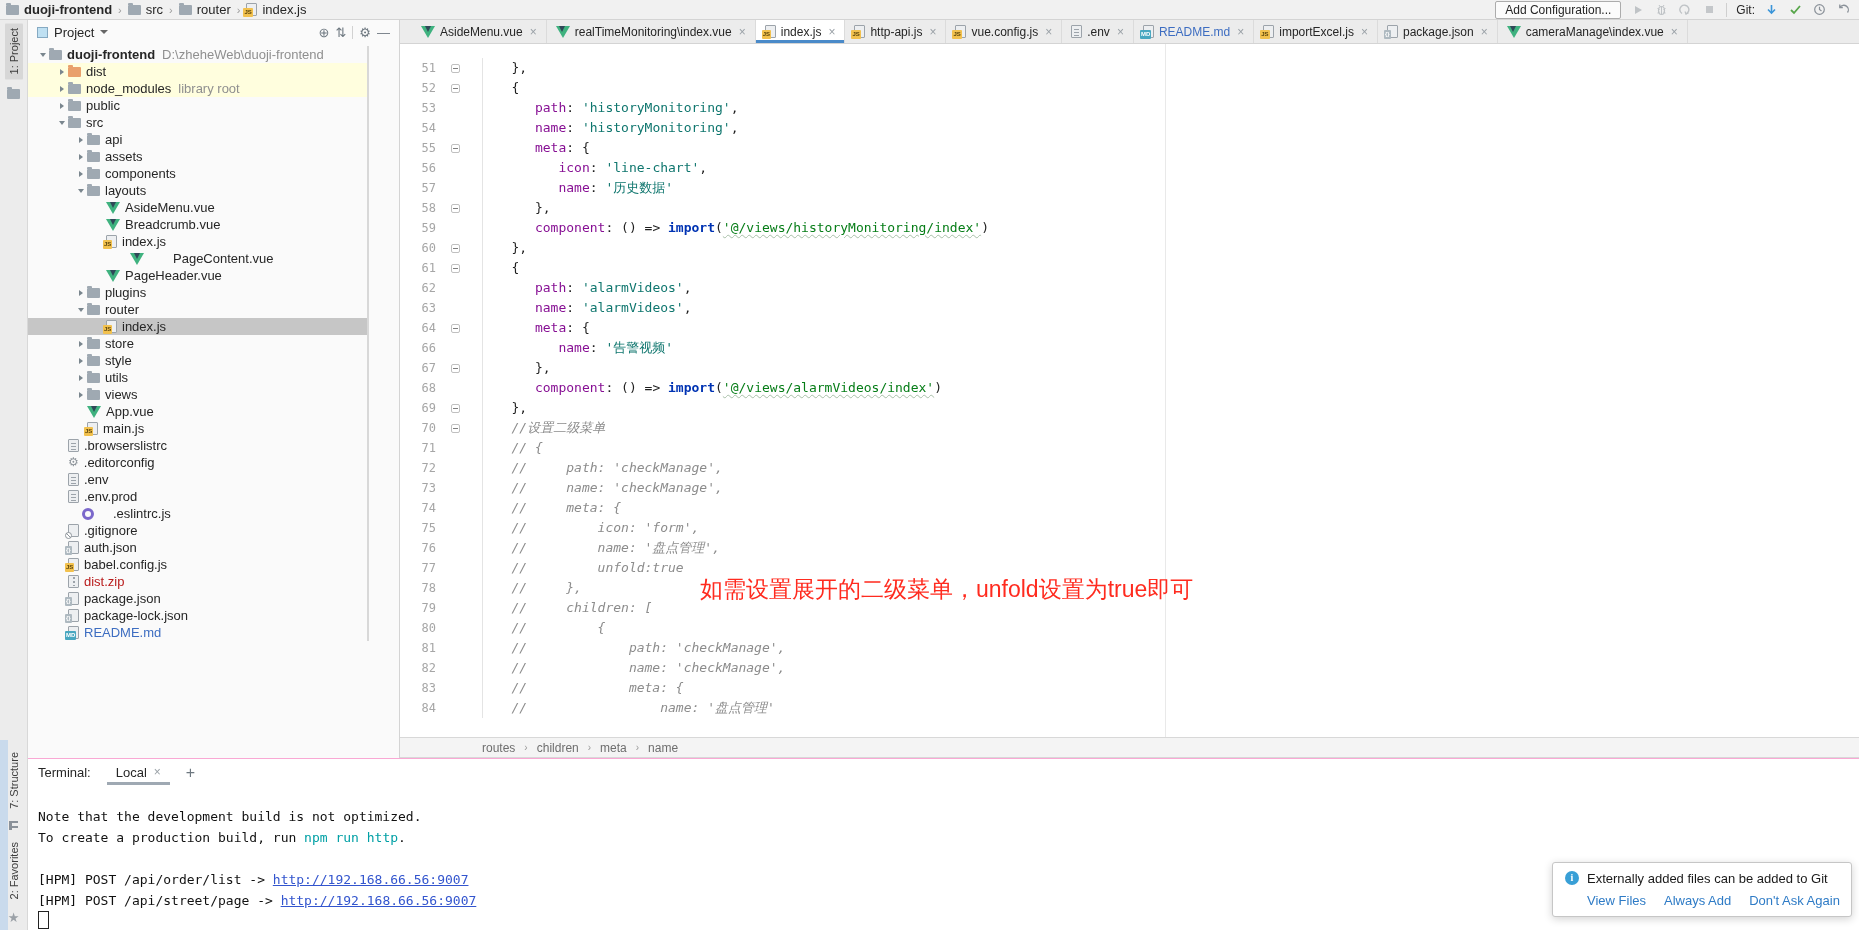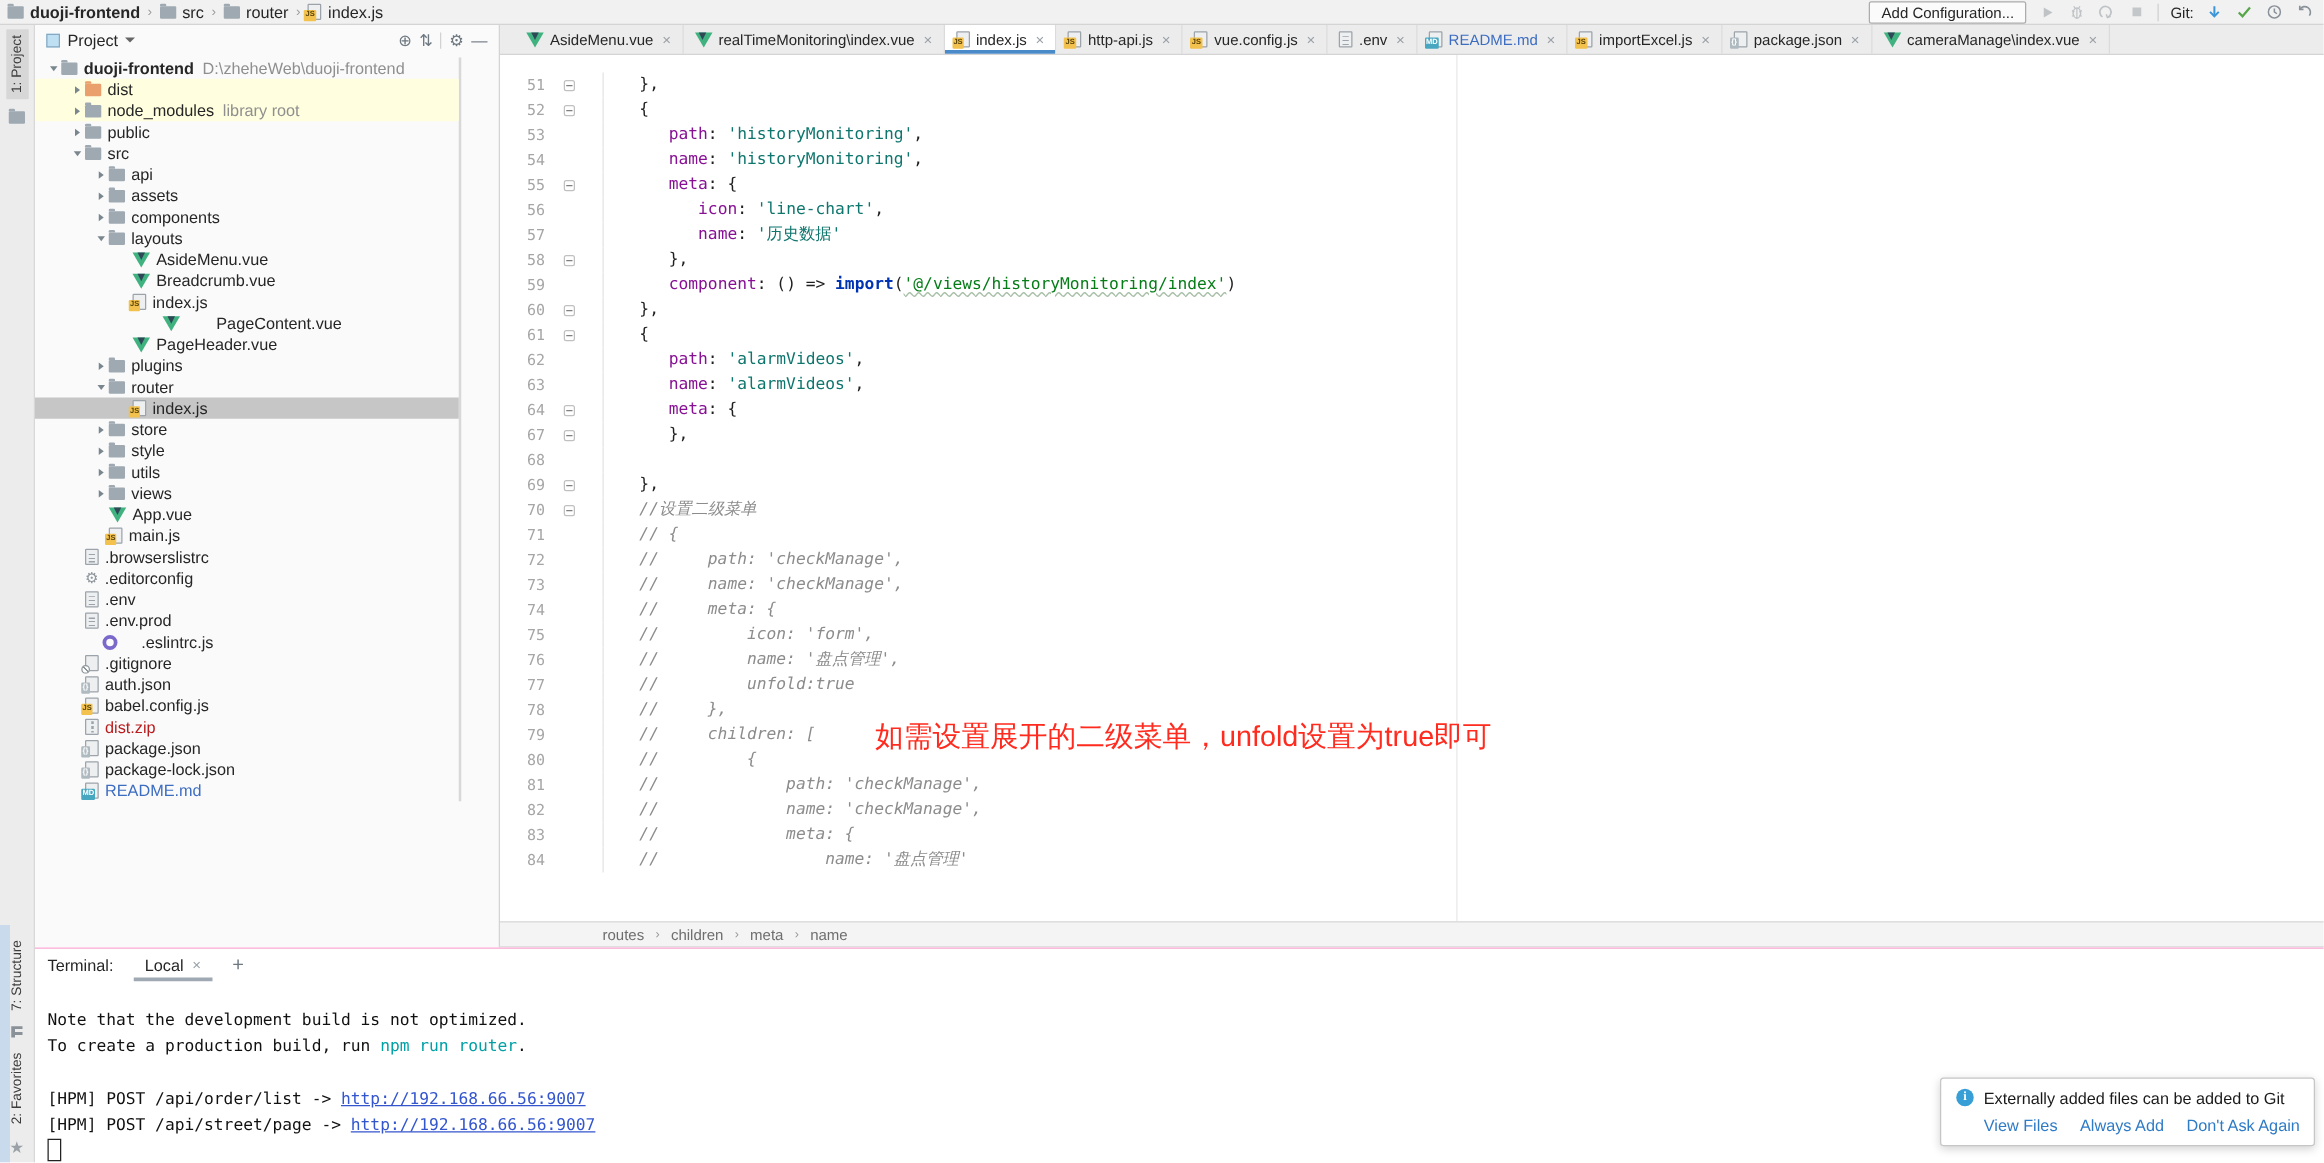--- a/index.html
+++ b/index.html
@@ -594,29 +594,36 @@
       </div>
       <div class="cline">
         <div class="gut">
           <span class="lnum">64</span>
           <span class="fold"></span>
         </div>
         <div class="ctext"><span class="tk-p">      </span><span class="tk-k">meta</span><span class="tk-p">: {</span></div>
       </div>
       <div class="cline">
         <div class="gut">
+          <span class="lnum">66</span>
+        </div>
+        <div class="ctext"><span class="tk-p">         </span><span class="tk-k">name</span><span class="tk-p">: </span><span class="tk-s">'告警视频'</span></div>
+      </div>
+      <div class="cline">
+        <div class="gut">
           <span class="lnum">67</span>
           <span class="fold"></span>
         </div>
         <div class="ctext"><span class="tk-p">      },</span></div>
       </div>
       <div class="cline">
         <div class="gut">
           <span class="lnum">68</span>
         </div>
+        <div class="ctext"><span class="tk-p">      </span><span class="tk-k">component</span><span class="tk-p">: () =&gt; </span><span class="tk-kw">import</span><span class="tk-p">(</span><span class="tk-su">'@/views/alarmVideos/index'</span><span class="tk-p">)</span></div>
       </div>
       <div class="cline">
         <div class="gut">
           <span class="lnum">69</span>
           <span class="fold"></span>
         </div>
         <div class="ctext"><span class="tk-p">   },</span></div>
       </div>
       <div class="cline">
         <div class="gut">
@@ -727,21 +734,21 @@
   <div id="term-head">
     <span>Terminal:</span>
     <span id="term-tab">
       <span>Local</span>
       <span class="tclose">×</span>
     </span>
     <span id="term-plus">+</span>
   </div>
   <div id="term-body">
       <div class="tline"><span>Note that the development build is not optimized.</span></div>
-      <div class="tline"><span>To create a production build, run </span><span class="cmd">npm run router</span><span>.</span></div>
+      <div class="tline"><span>To create a production build, run </span><span class="cmd">npm run http</span><span>.</span></div>
       <div class="tline"></div>
       <div class="tline"><span>[HPM] POST /api/order/list -&gt; </span><span class="tlink">http://192.168.66.56:9007</span></div>
       <div class="tline"><span>[HPM] POST /api/street/page -&gt; </span><span class="tlink">http://192.168.66.56:9007</span></div>
       <div class="tline"><span id="cursor"></span></div>
     </div>
 </div>
 
 <div id="notif">
   <div id="notif-row1">
     <span class="info-ic">i</span>

